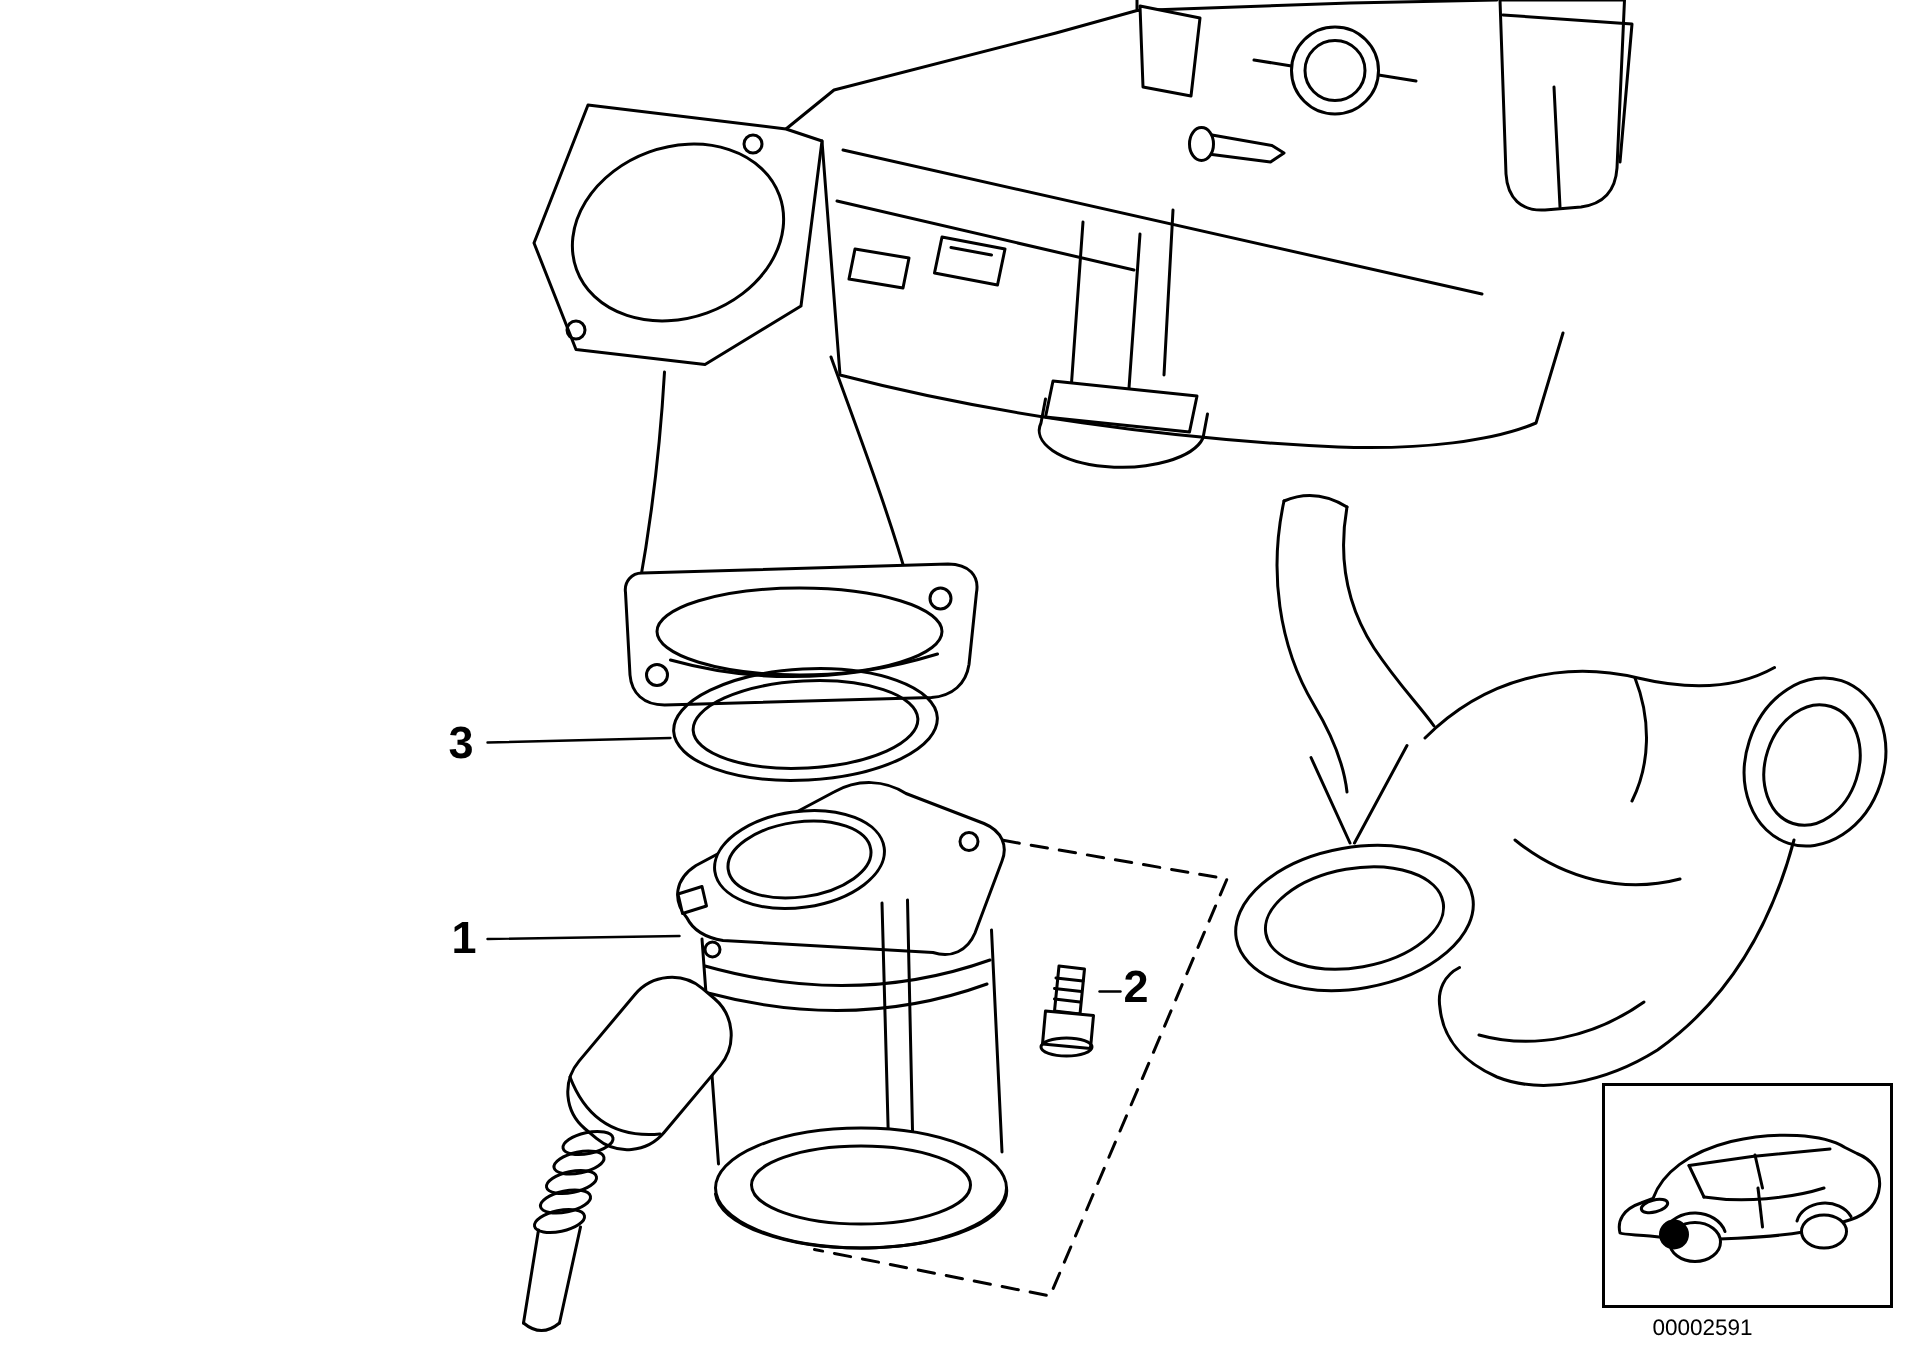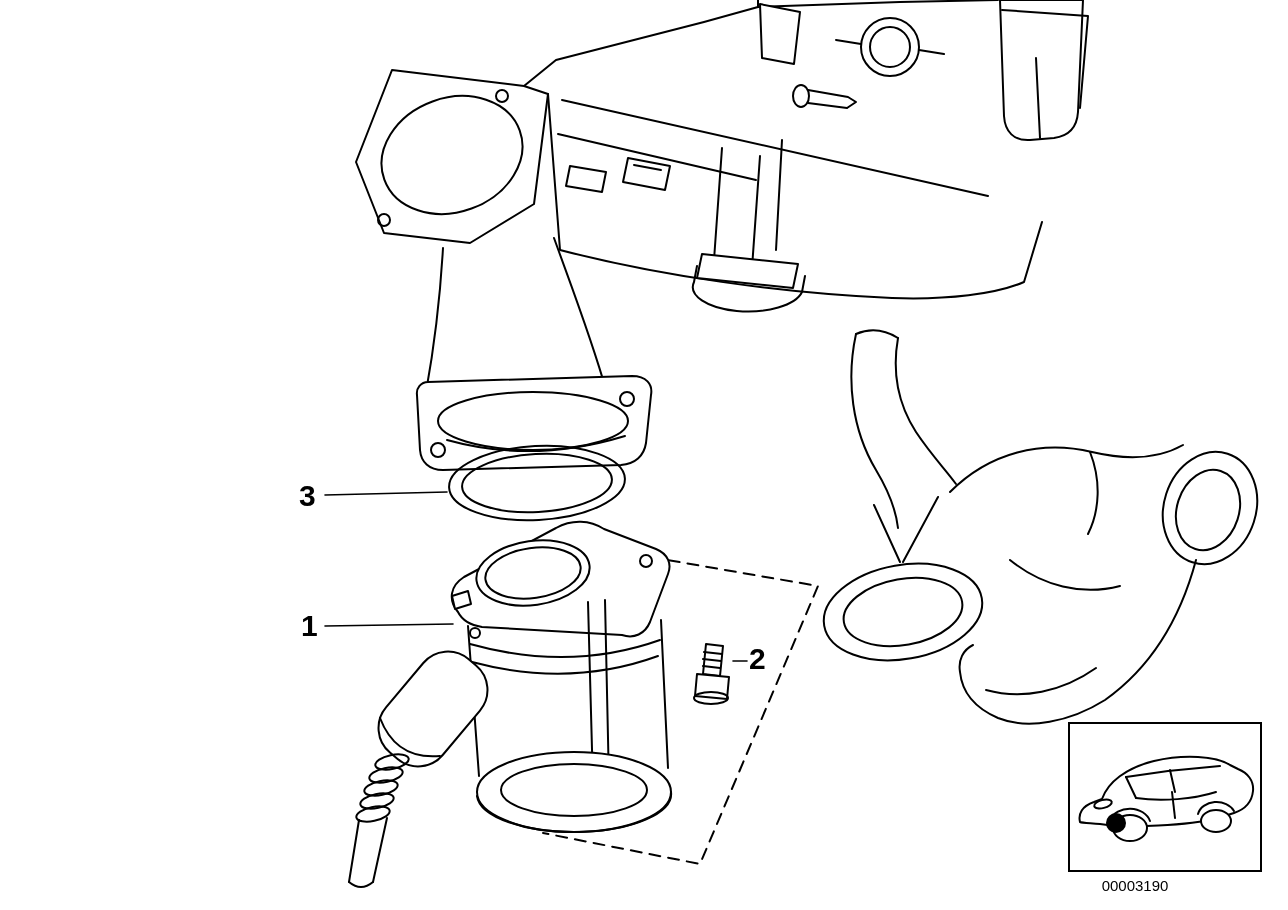--- a/index.html
+++ b/index.html
@@ -154,15 +154,15 @@
       <path d="M 102 68 L 105 94"></path>
       <ellipse cx="33" cy="80" rx="9" ry="4" transform="rotate(-14 33 80)"></ellipse>
       <path d="M 40 96 A 21 17 0 0 1 80 97"></path>
       <ellipse class="fillw" cx="60" cy="104" rx="17" ry="13"></ellipse>
       <path d="M 128 90 A 19 15 0 0 1 164 87"></path>
       <ellipse class="fillw" cx="146" cy="97" rx="15" ry="11"></ellipse>
       <circle class="filled" cx="46" cy="99" r="10"></circle>
     </svg>
   </div>
 
-  <div class="code">00003190</div>
+  <div class="code">00002591</div>
 
 </div>
 
 </body></html>

